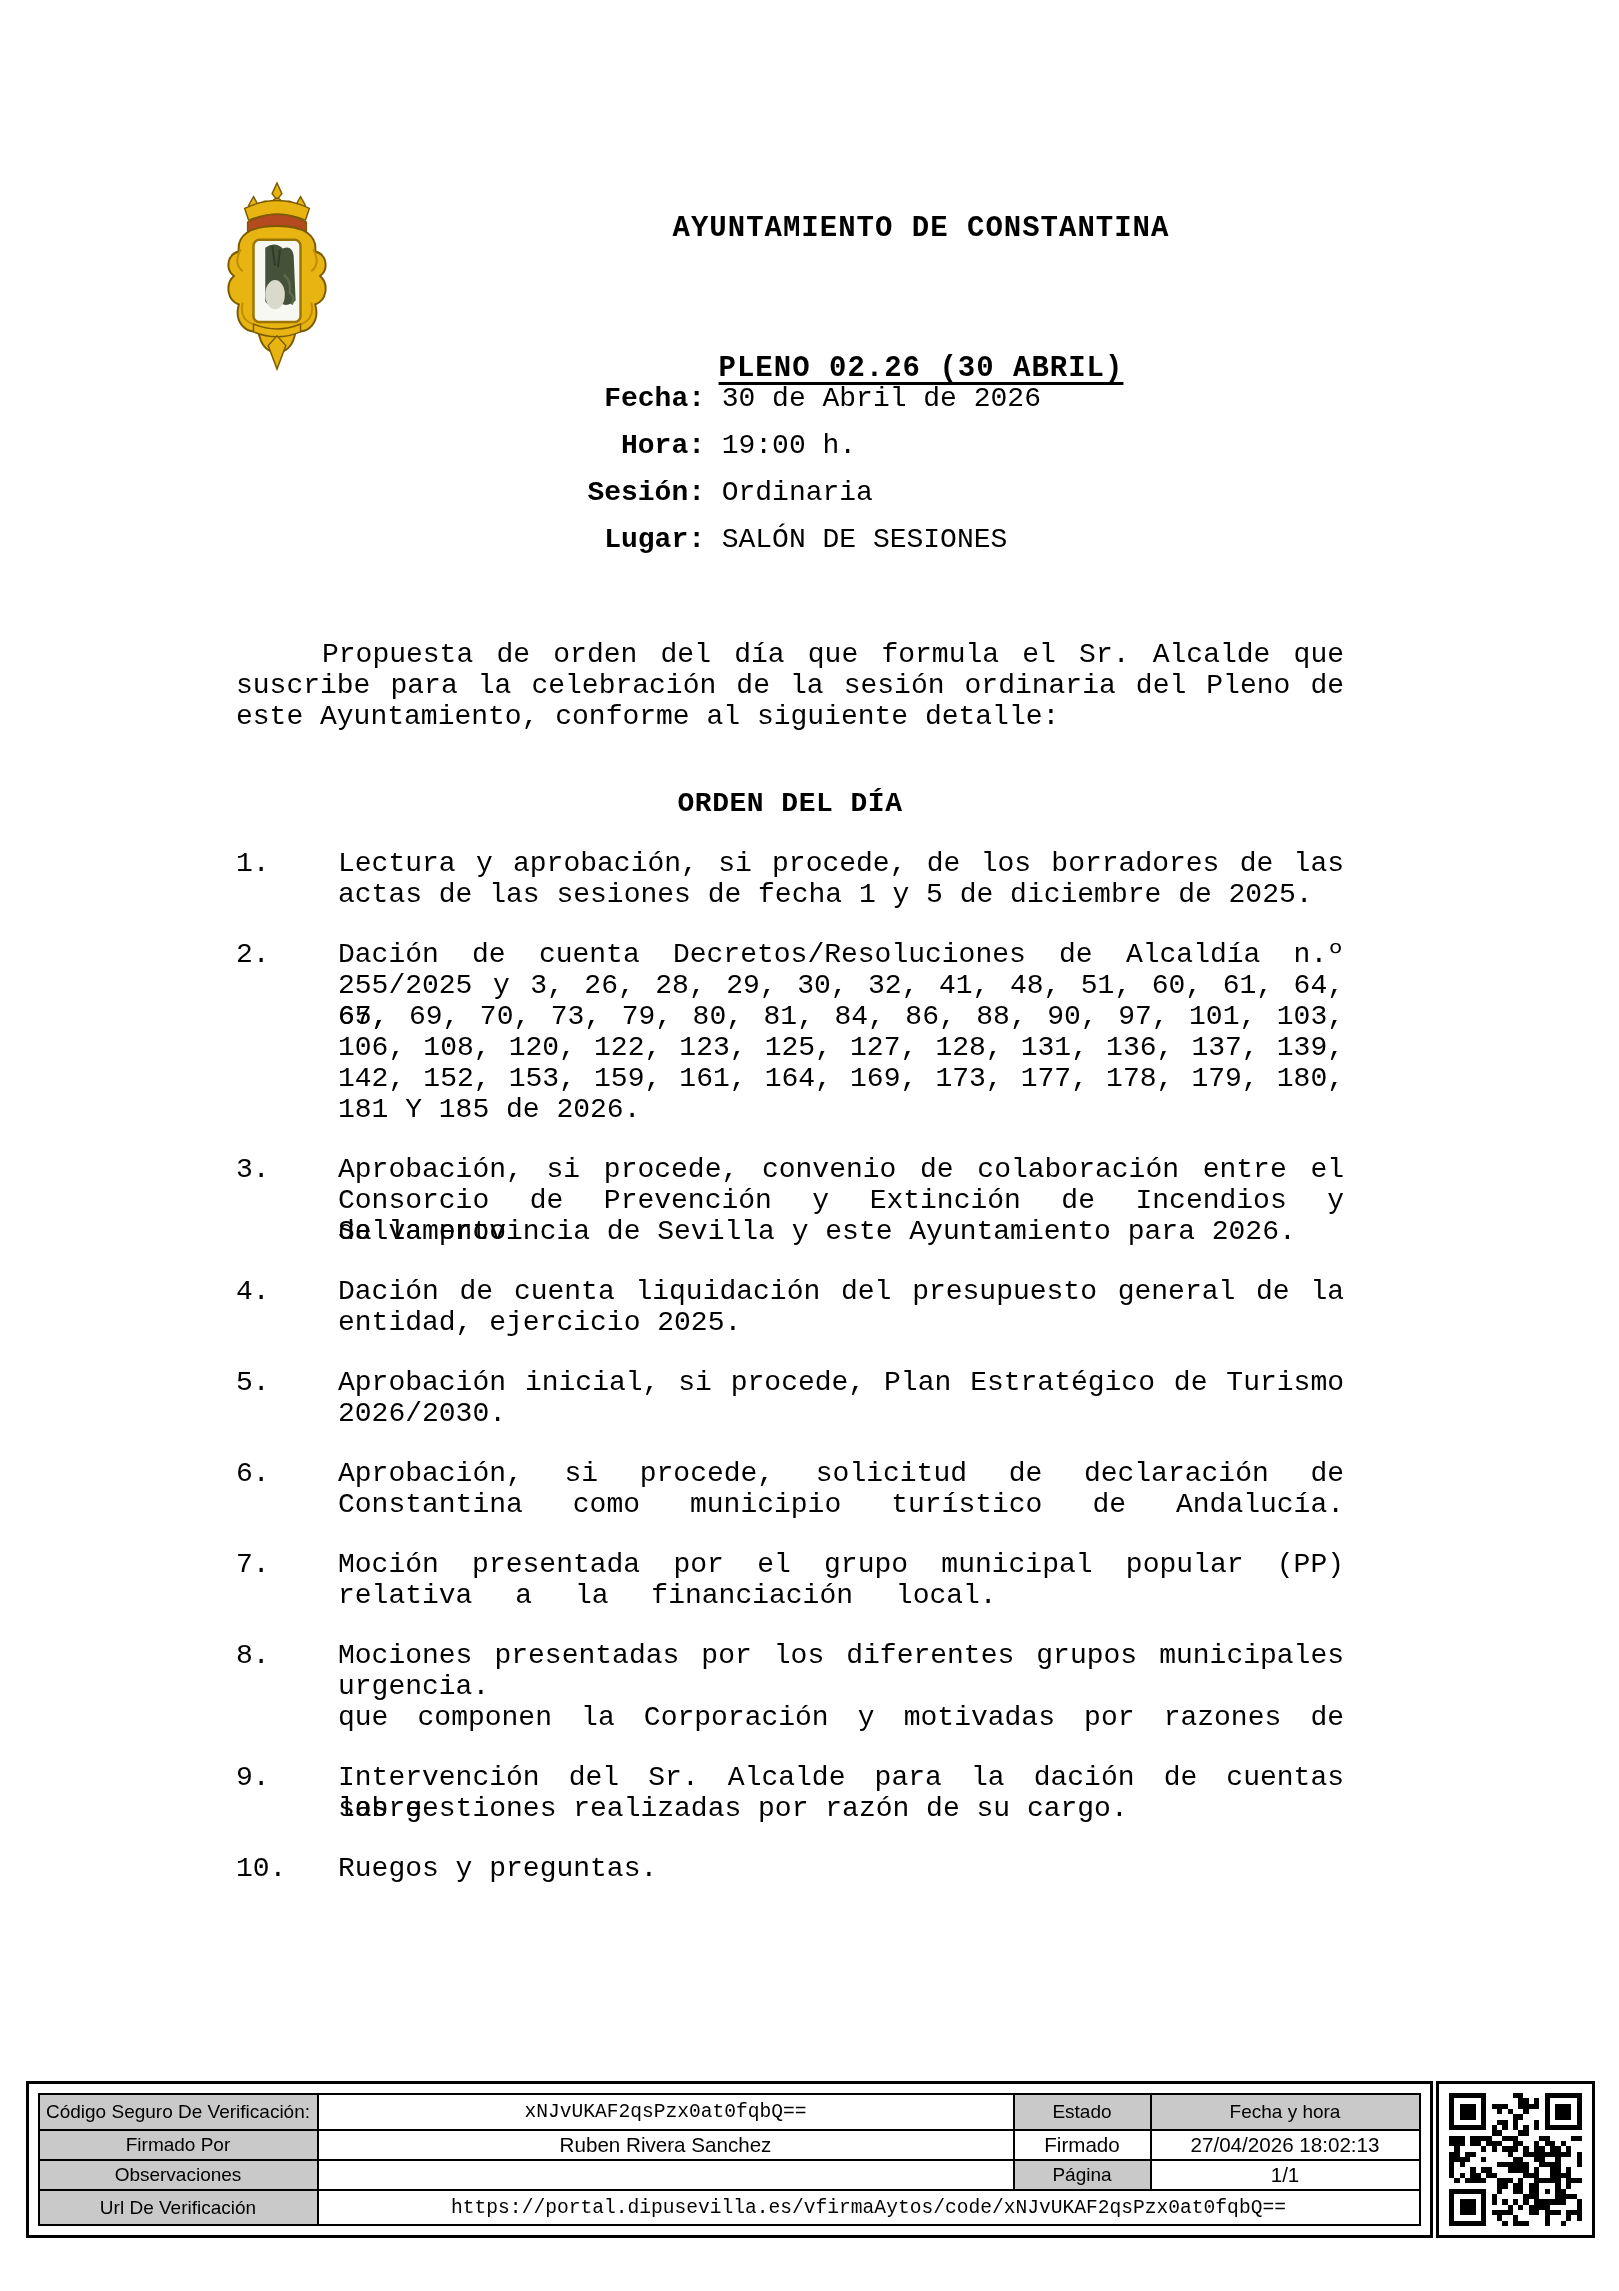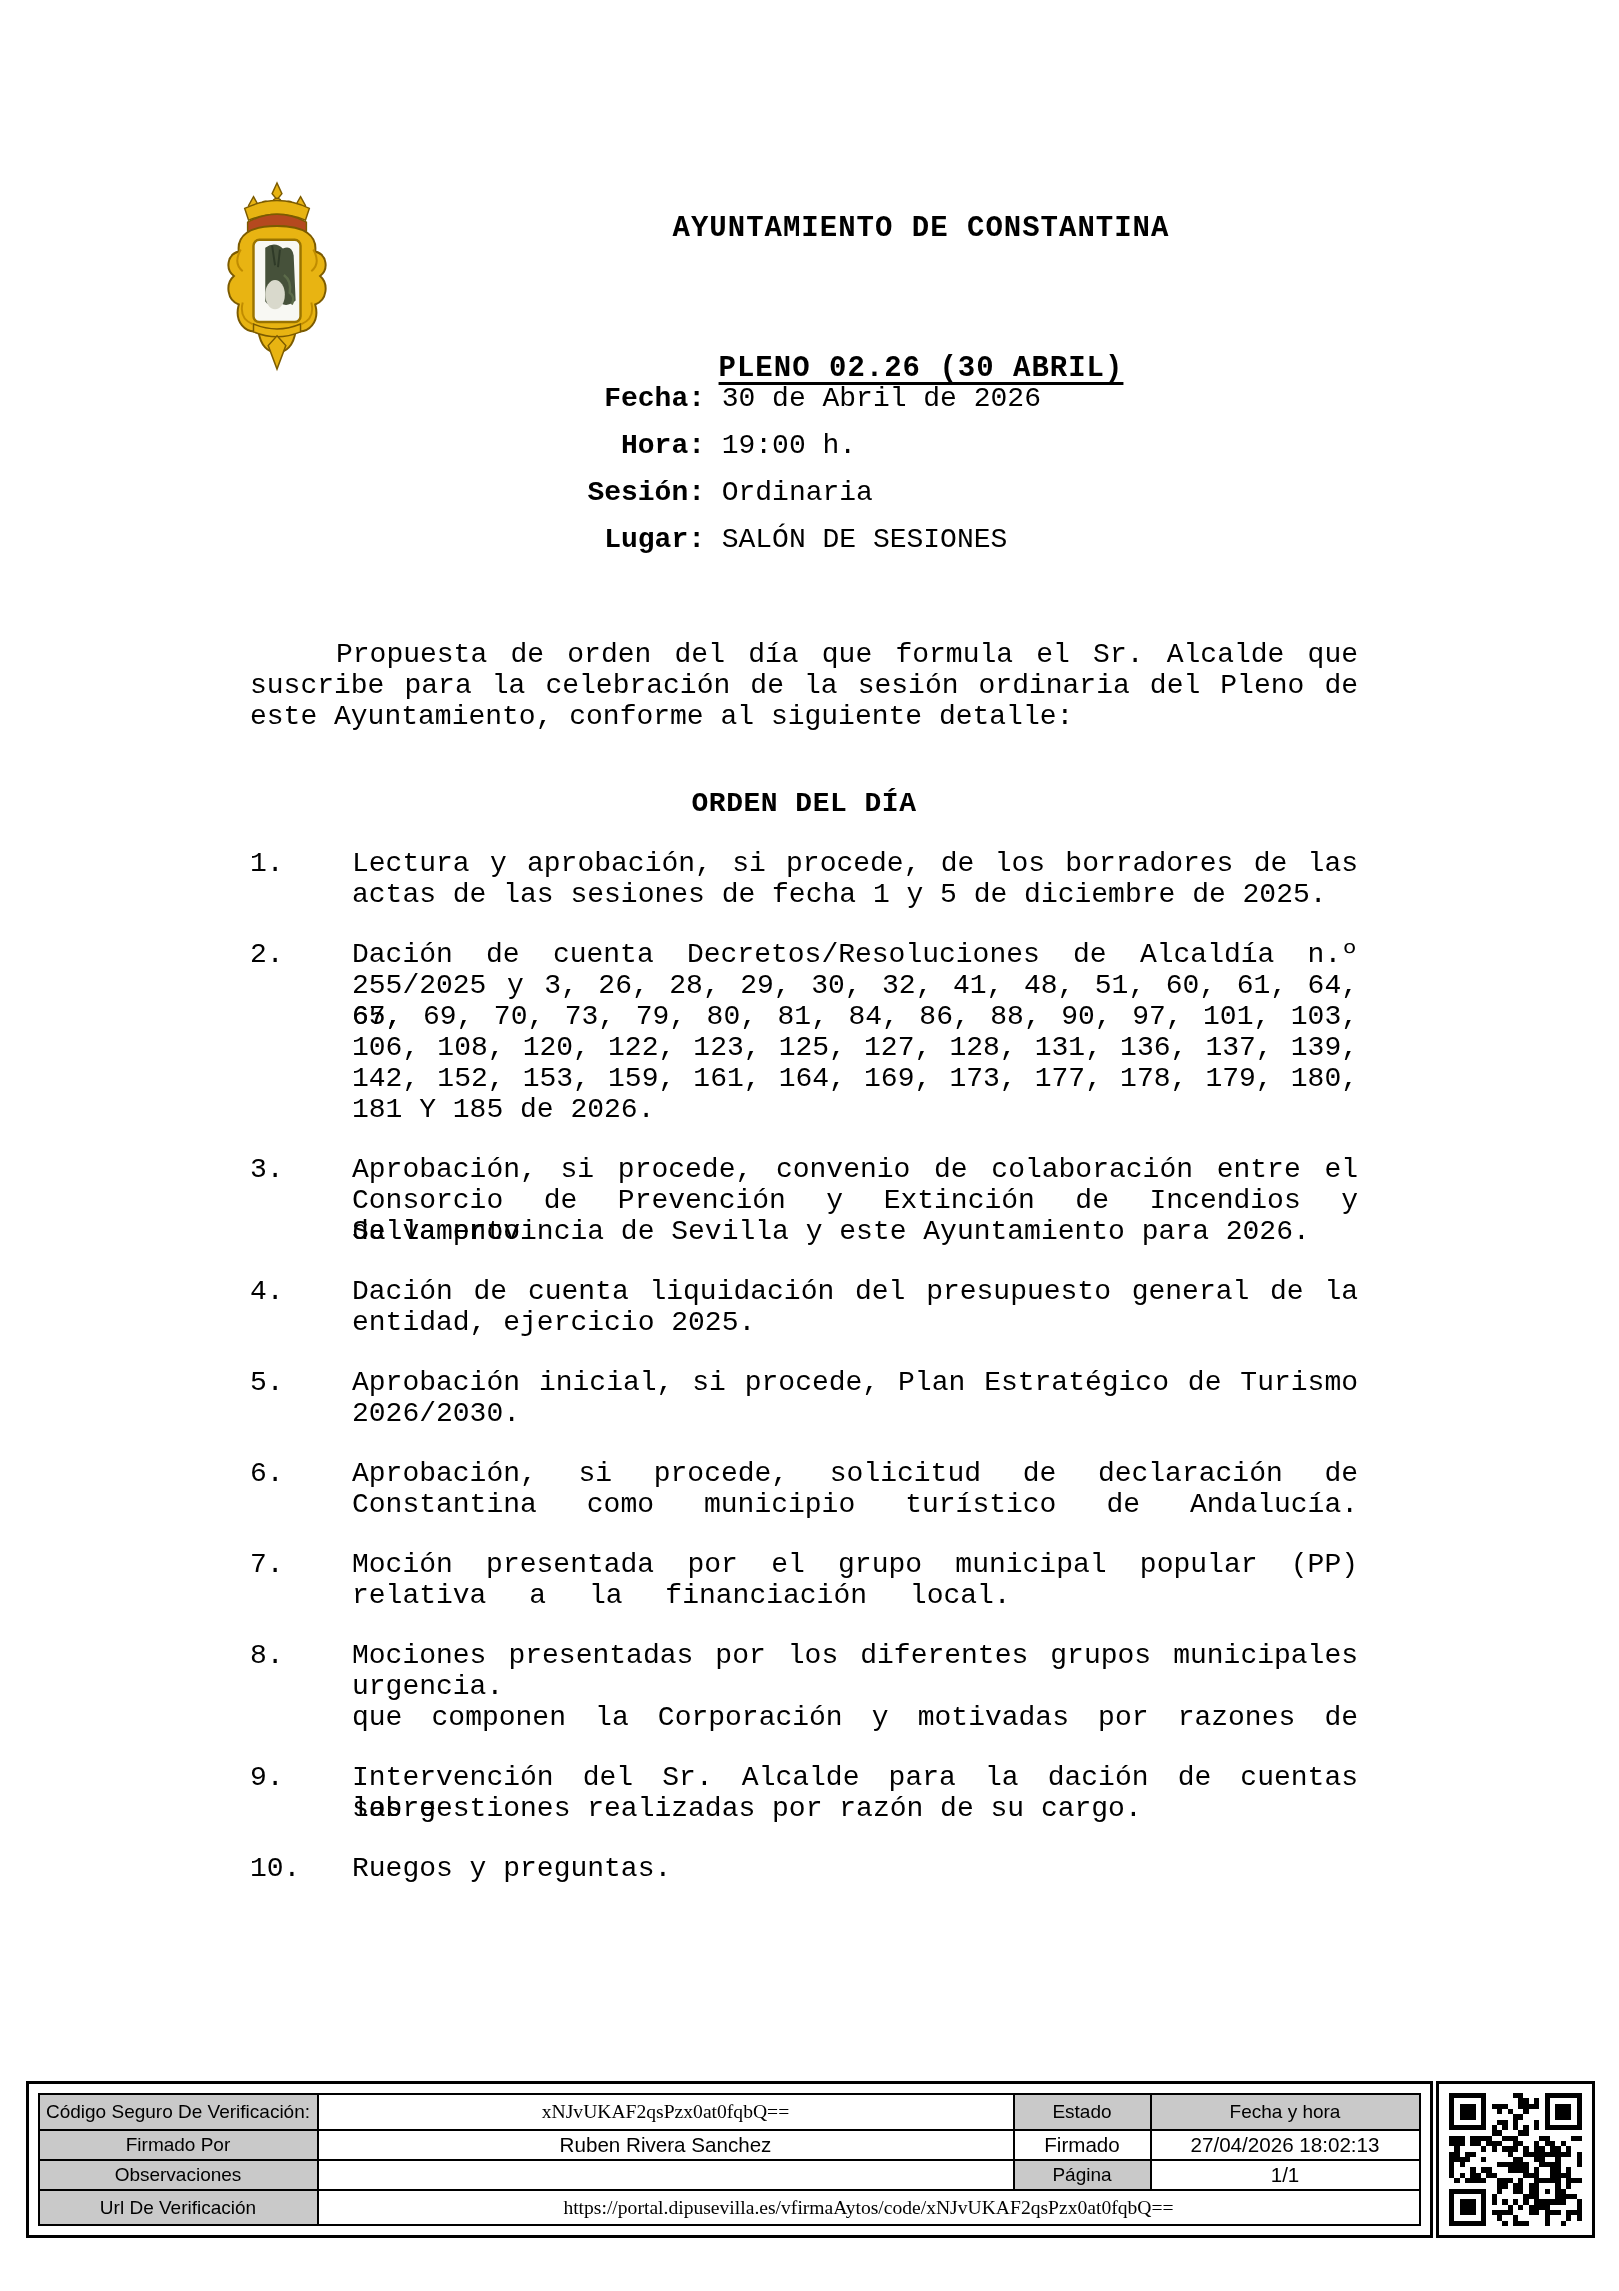--- a/index.html
+++ b/index.html
@@ -19,21 +19,21 @@
     left:487px;top:352px;width:868px;text-align:center;
     font-size:29px;font-weight:bold;letter-spacing:1px;white-space:nowrap;
     text-decoration:underline;text-decoration-thickness:2.9px;text-underline-offset:5.9px;
   }
   #session-meta{left:235px;top:382px;width:980px;}
   .meta-row{height:47px;display:flex;font-size:28px;line-height:33px;}
   .meta-label{width:470px;text-align:right;font-weight:bold;white-space:pre;}
   .meta-value{margin-left:16.7px;white-space:pre;}
 
   
-  .textcol{width:1108px;left:250px;}
+  .textcol{width:1108px;left:236px;}
   #intro-paragraph{top:639px;}
   .tl{height:31px;line-height:31px;font-size:28px;white-space:nowrap;}
   .tl.jst{white-space:normal;text-align:justify;text-align-last:justify;}
   .tl.wide{word-spacing:1.55ch;}
   .tl.ind{text-indent:86px;}
 
   #agenda-heading{
     top:788px;text-align:center;font-weight:bold;font-size:28px;letter-spacing:0.5px;
   }
   #agenda-list{top:848px;}
@@ -48,21 +48,21 @@
     border:3.9px solid #000;padding:9px;box-sizing:border-box;background:#fff;
   }
   #vtable{width:100%;height:100%;border-collapse:collapse;table-layout:fixed;}
   #vtable td{border:2.9px solid #000;padding:0 3.9px;overflow:hidden;vertical-align:middle;}
   td.lab{
     background:#c9c9c9;font-family:"Liberation Sans",sans-serif;font-size:19px;
     text-align:center;white-space:nowrap;
   }
   td.vsans{font-family:"Liberation Sans",sans-serif;font-size:20.6px;text-align:center;white-space:nowrap;}
   td.vsans.left{text-align:center;padding-left:6.9px;}
-  td.vmono{font-family:Liberation Serif, serif;font-size:19.6px;text-align:center;white-space:nowrap;border-radius:16px;}
+  td.vmono{font-family:Liberation Mono, monospace;font-size:19.6px;text-align:center;white-space:nowrap;border-radius:16px;}
 
   #qr-box{
     left:1436px;top:2081px;width:159px;height:157px;border:3.9px solid #000;
     box-sizing:border-box;background:#fff;display:flex;align-items:center;justify-content:center;
   }
 </style>
 </head>
 <body>
 
 <div class="abs" id="crest">

